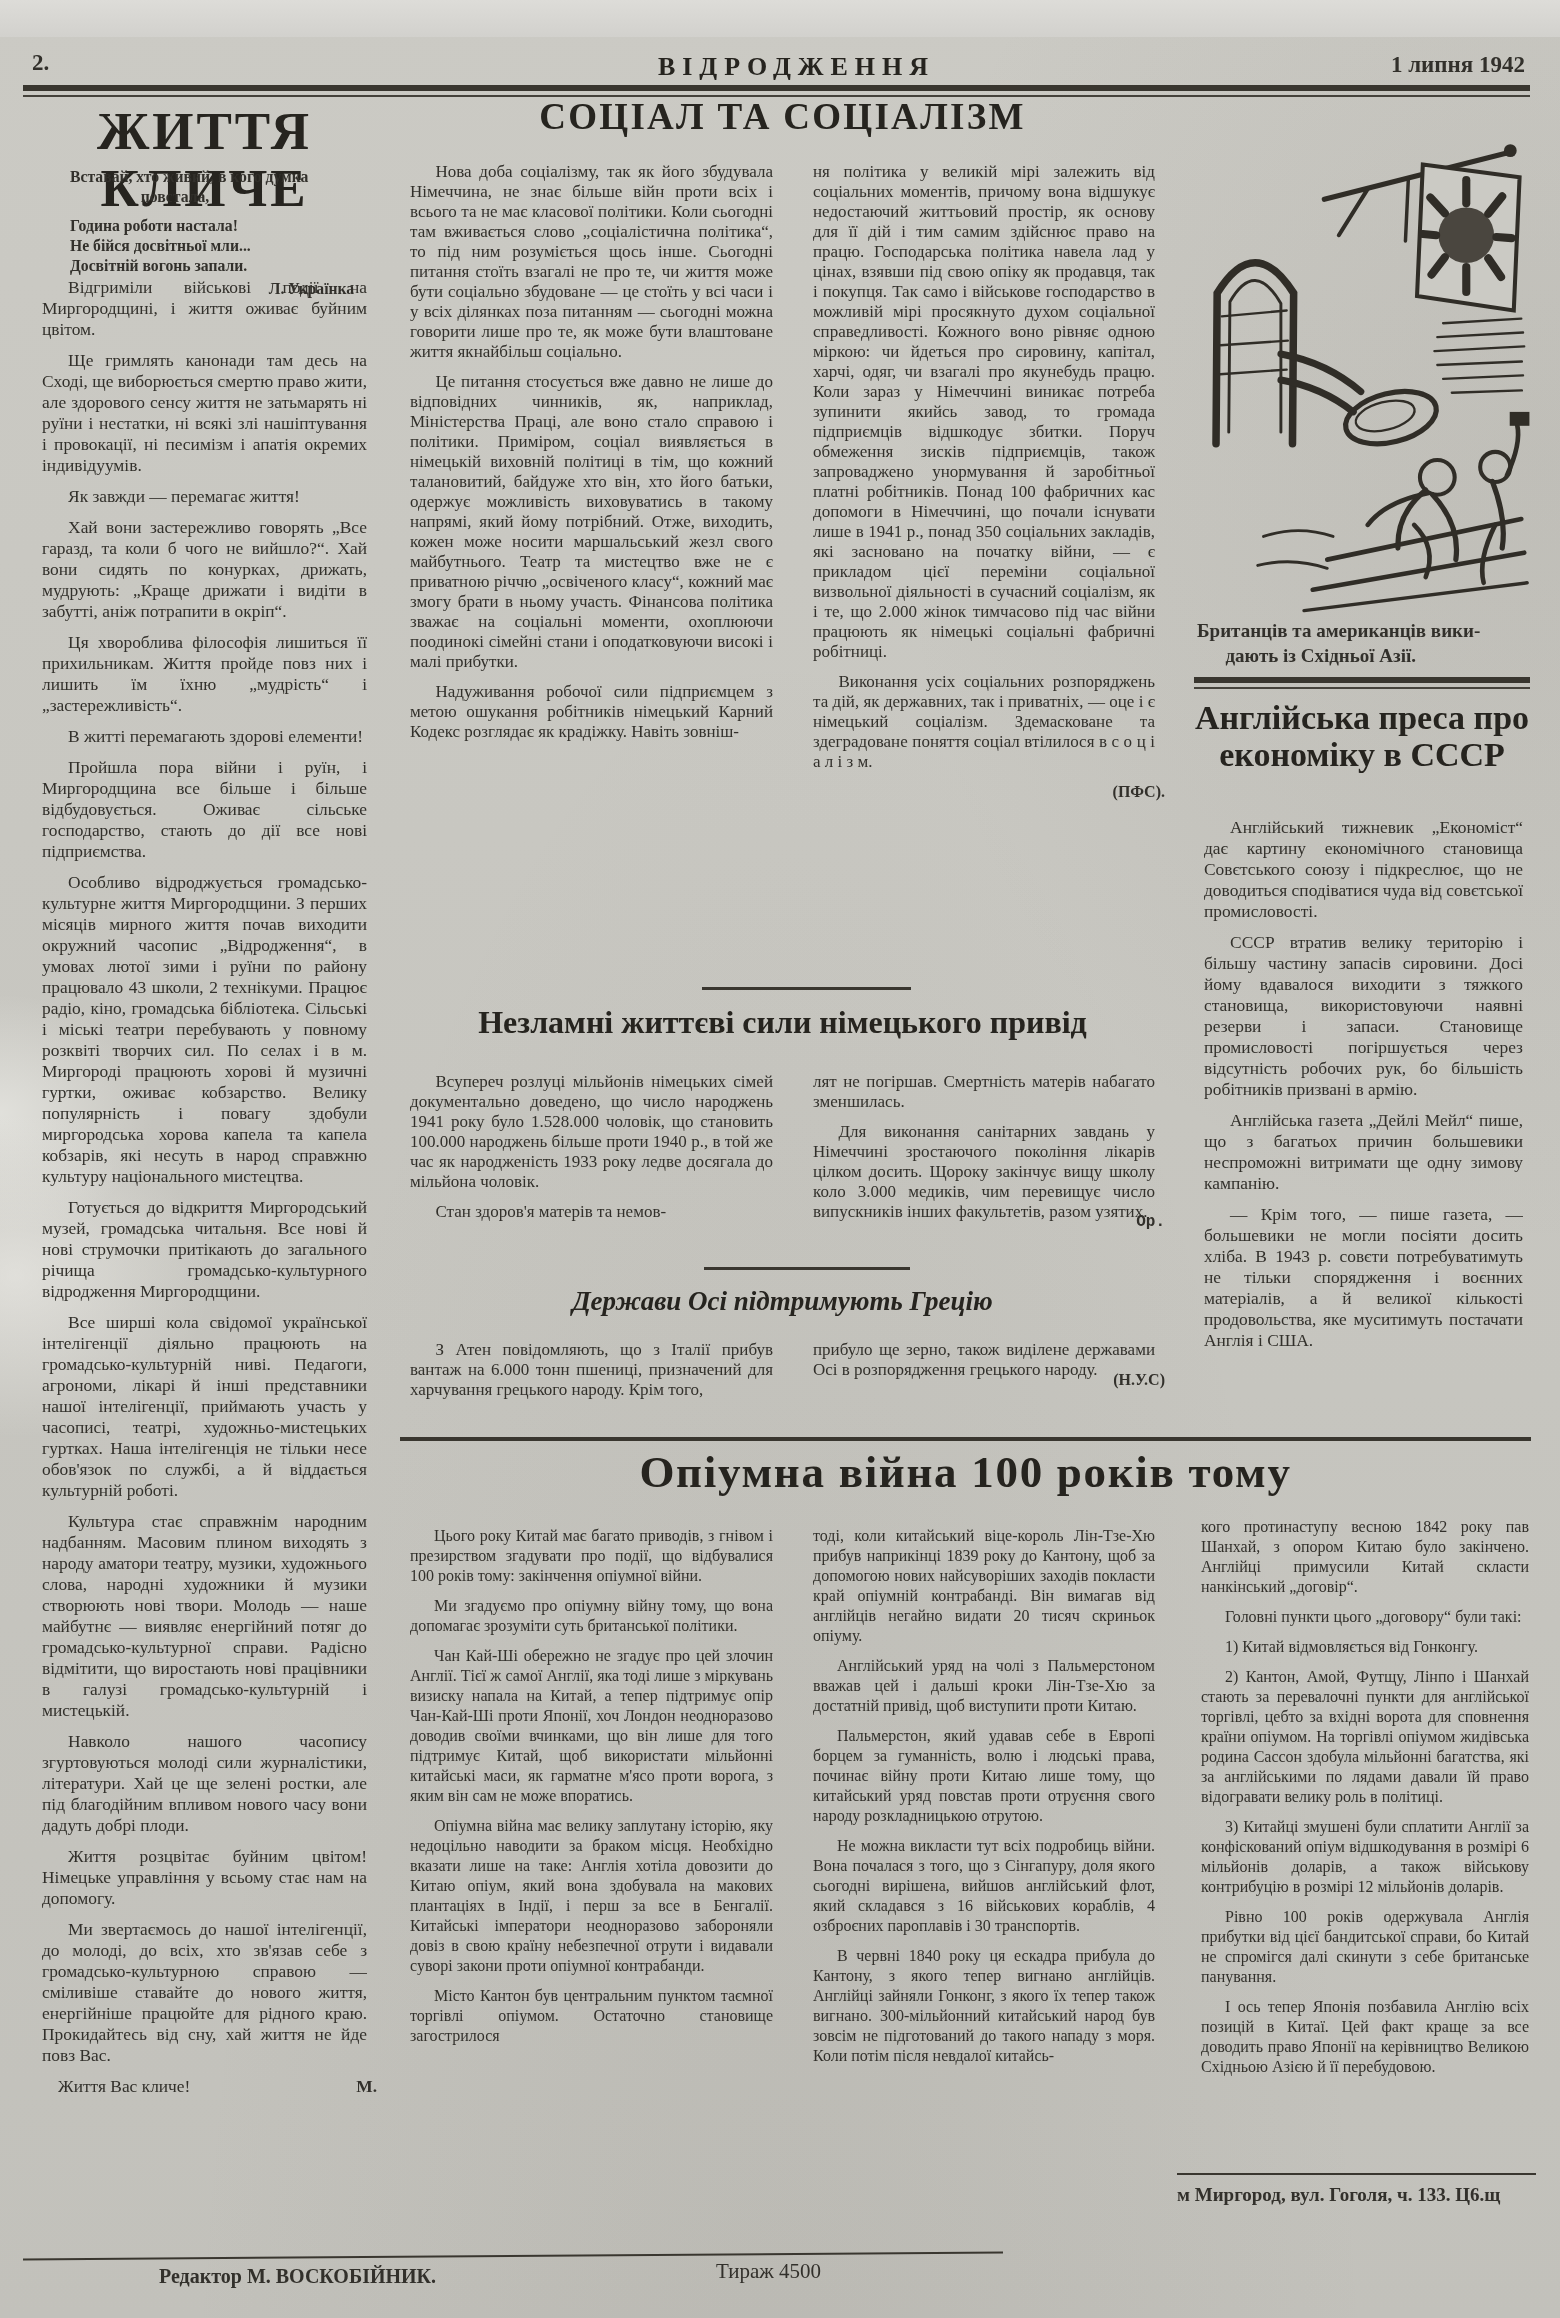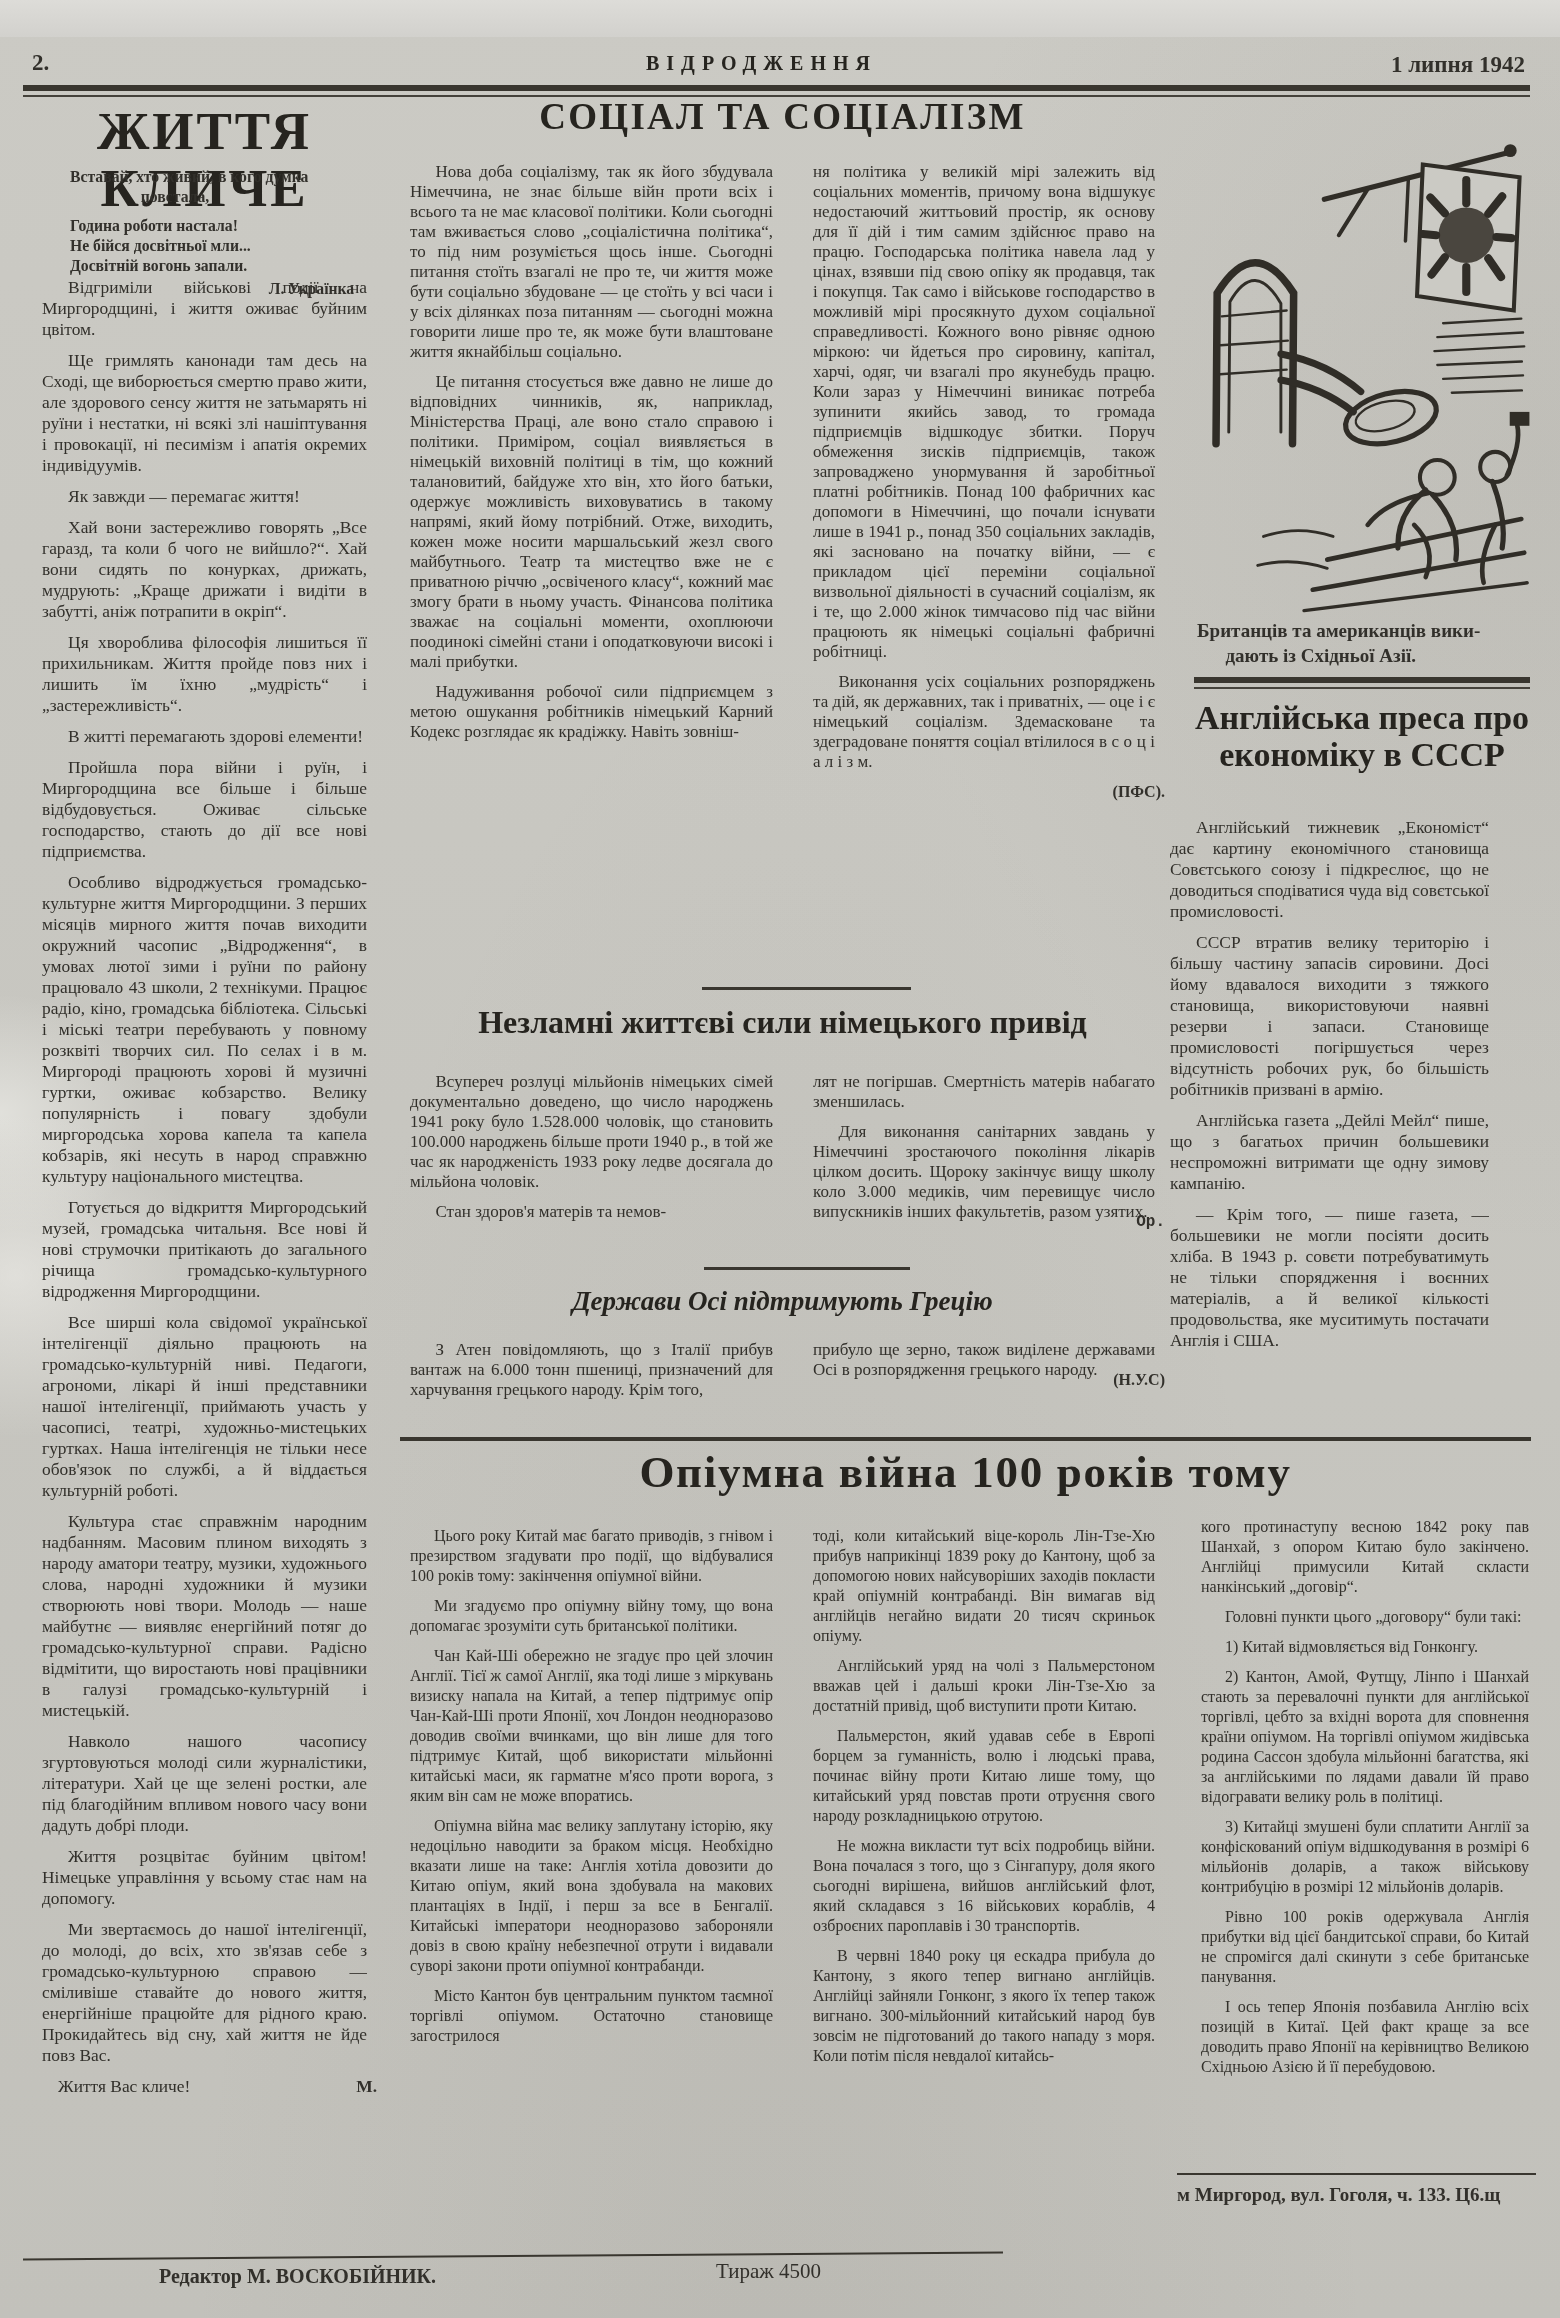--- a/index.html
+++ b/index.html
@@ -34,21 +34,21 @@
   .poem .poem-line:nth-child(3){margin-top:9.3px;}
   .caption{font-weight:bold;line-height:1.3;text-align:justify;}
 </style>
 </head>
 <body>
 
 <div class="page">
   <div class="scan-top"></div>
 
   <div class="abs" style="left:32px;top:50px;font-size:23px;font-weight:bold;">2.</div>
-  <div class="abs" style="left:646px;top:52px;width:301px;font-size:20px;font-weight:bold;letter-spacing:7px;color:#26241f;">ВІДРОДЖЕННЯ</div>
+  <div class="abs" style="left:646px;top:52px;width:301px;text-align:center;font-size:26px;font-weight:bold;letter-spacing:7px;color:#26241f;">ВІДРОДЖЕННЯ</div>
   <div class="abs" style="left:1316px;top:52px;width:209px;text-align:right;font-size:23px;font-weight:bold;">1 липня 1942</div>
   <div class="abs rule-double" style="left:23px;top:85px;width:1507px;"></div>
 
   <div class="abs headline" style="left:32px;top:103px;width:345px;font-size:53px;letter-spacing:2.9px;">ЖИТТЯ КЛИЧЕ</div>
 
   <div class="abs poem" style="left:70px;top:167px;width:290px;font-size:15.7px;">
     <div>
         <p class="poem-line">Вставай, хто живий, в кого думка</p>
         <p class="poem-line">повстала,</p>
         <p class="poem-line">Година роботи настала!</p>
@@ -166,21 +166,21 @@
   <div class="abs caption" style="left:1197px;top:619px;width:333px;font-size:19px;">
     <div>Британців та американців вики-</div>
     <div style="padding-left:1.5em;">дають із Східньої Азії.</div>
   </div>
 
   <div class="abs rule-double" style="left:1194px;top:677px;width:336px;"></div>
   <div class="abs headline" style="left:1194px;top:700px;width:336px;font-size:34px;">
     <div>Англійська преса про</div>
     <div>економіку в СССР</div>
   </div>
-  <div class="abs col" style="left:1160px;top:807px;width:339px;height:557px;font-size:17.4px;line-height:21px;">
+  <div class="abs col" style="left:1194px;top:807px;width:339px;height:557px;font-size:17.4px;line-height:21px;">
     <div>
         <p class="para">Англійський тижневик „Економіст“ дає картину економічного становища Совєтського союзу і підкреслює, що не доводиться сподіватися чуда від совєтської промисловості.</p>
         <p class="para">СССР втратив велику територію і більшу частину запасів сировини. Досі йому вдавалося виходити з тяжкого становища, використовуючи наявні резерви і запаси. Становище промисловості погіршується через відсутність робочих рук, бо більшість робітників призвані в армію.</p>
         <p class="para">Англійська газета „Дейлі Мейл“ пише, що з багатьох причин большевики неспроможні витримати ще одну зимову кампанію.</p>
         <p class="para">— Крім того, — пише газета, — большевики не могли посіяти досить хліба. В 1943 р. совєти потребуватимуть не тільки спорядження і воєнних матеріалів, а й великої кількості продовольства, яке муситимуть постачати Англія і США.</p>
       </div>
     <div class="sig-right" style="font-size:17px;">(Н.У.С.).</div>
   </div>
 
   <div class="abs rule" style="left:702px;top:987px;width:209px;height:2.9px;"></div>

